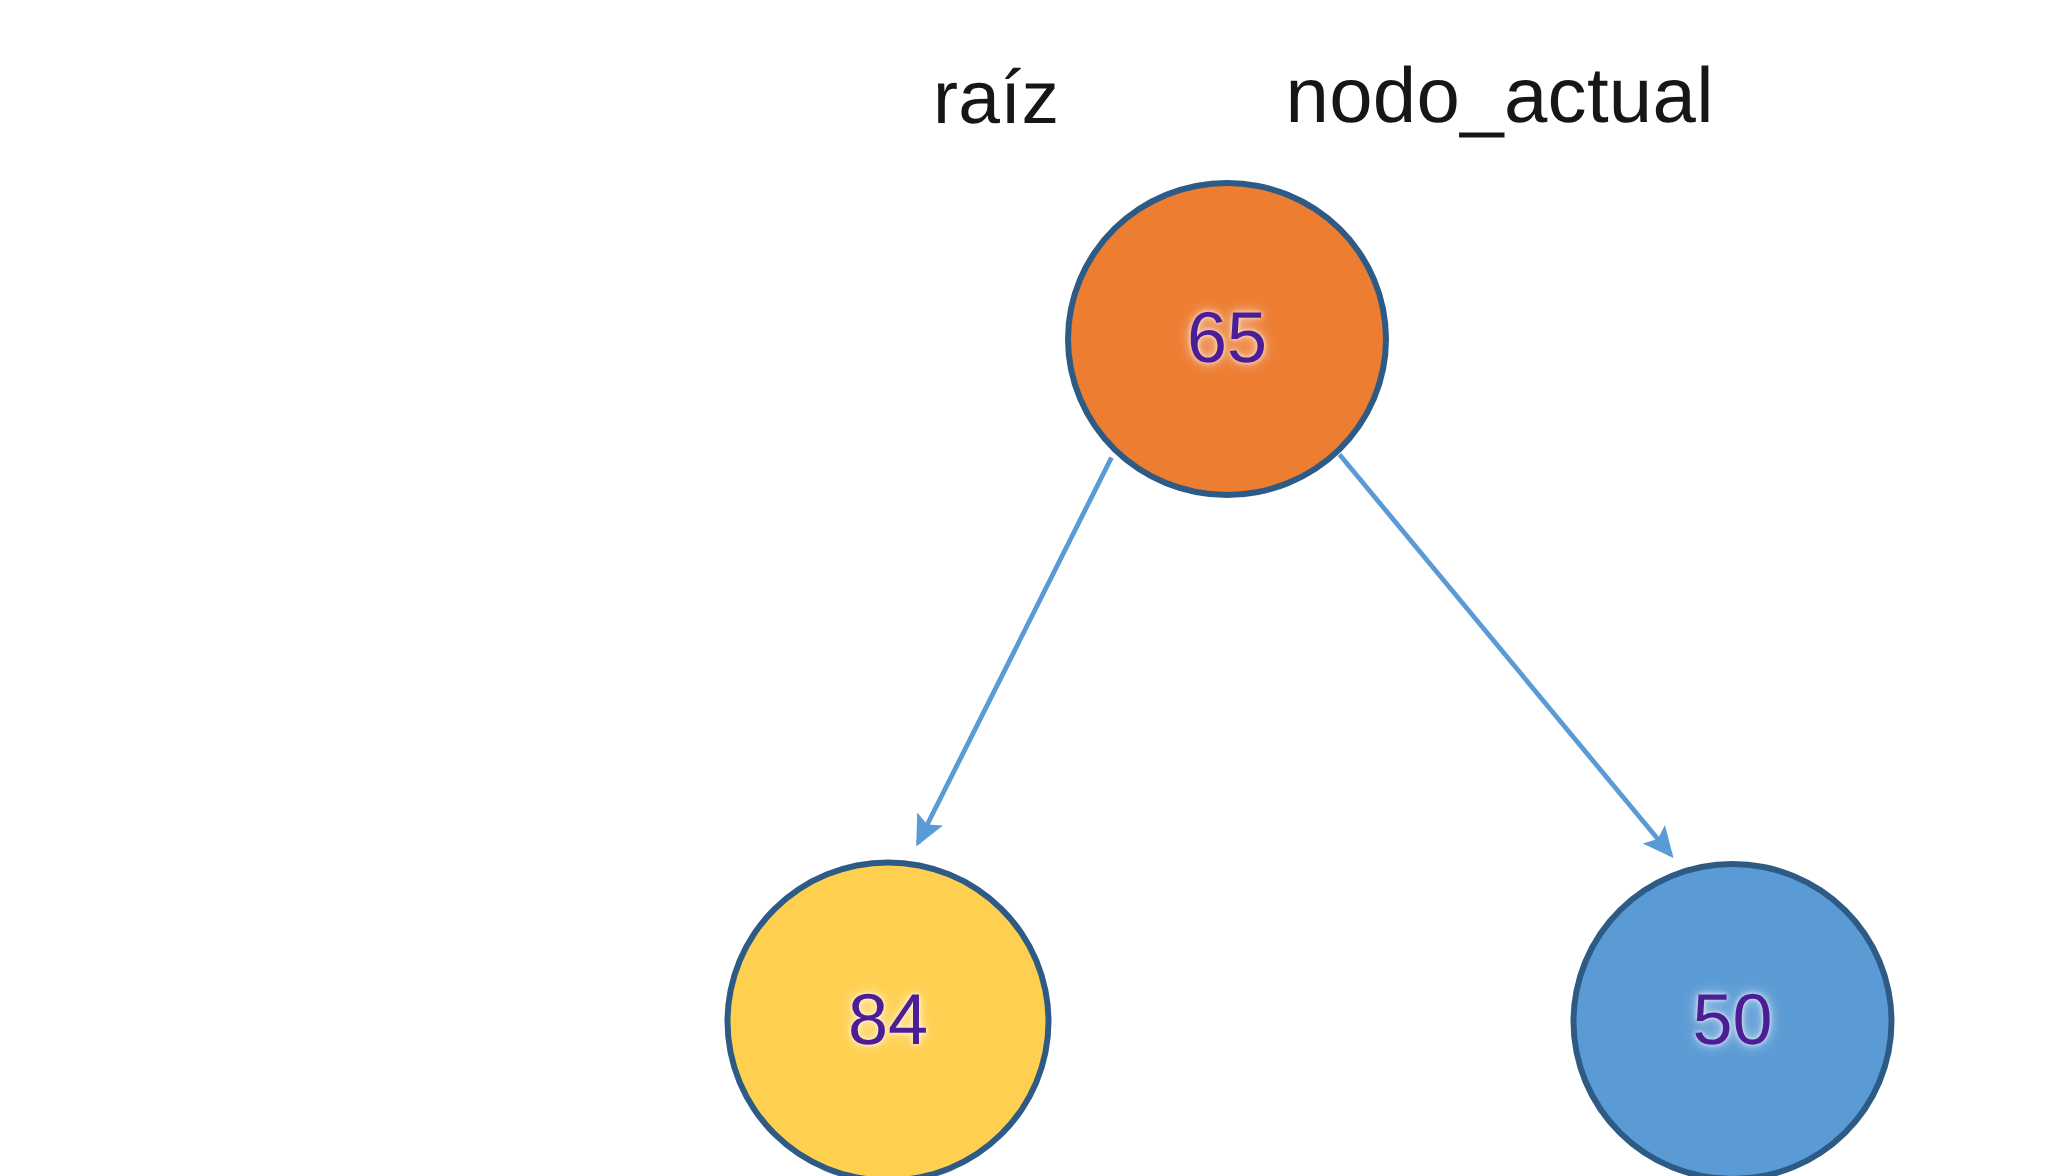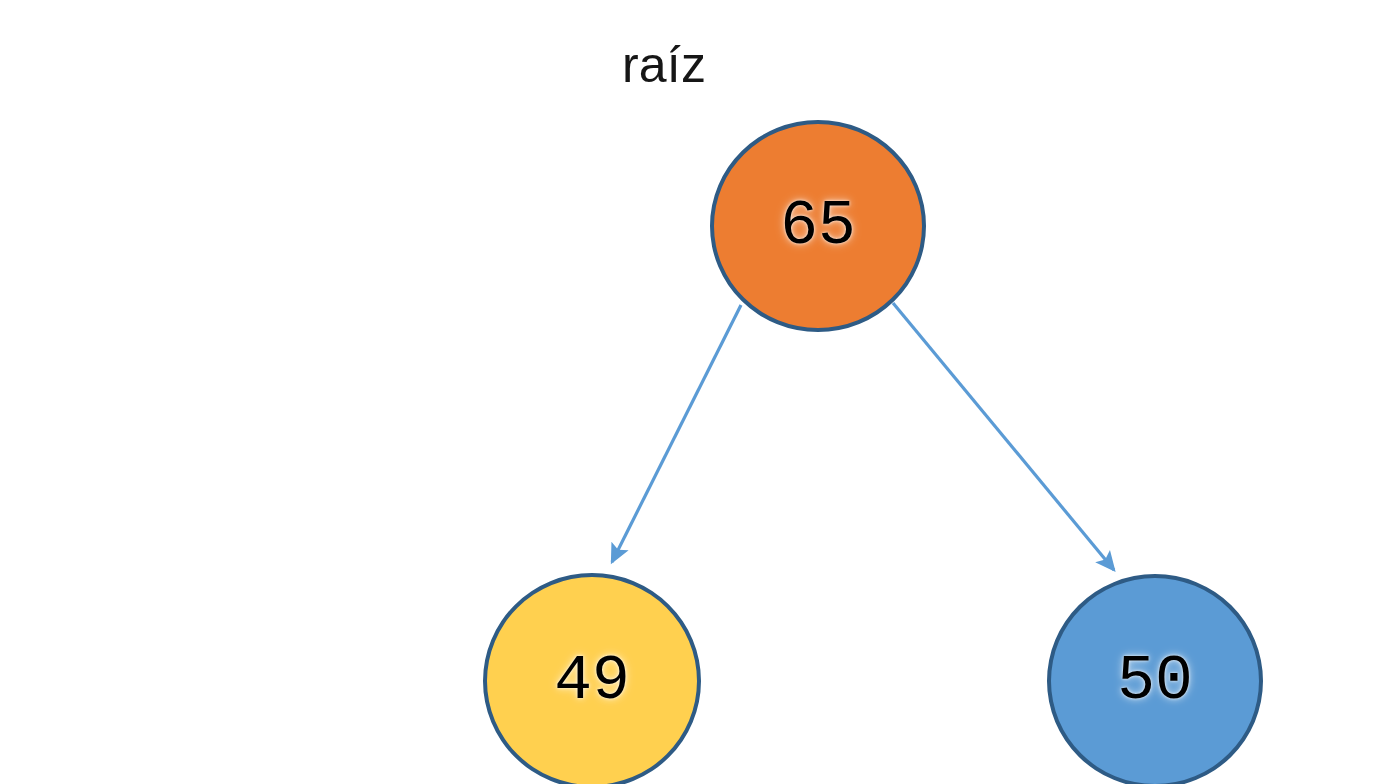--- a/index.html
+++ b/index.html
@@ -47,24 +47,24 @@
   .node {
     position: absolute;
     border-radius: 50%;
     box-sizing: border-box;
     border: 4px solid #2E5B85;
     display: flex;
     align-items: center;
     justify-content: center;
   }
   .node-value {
-    color: #000000;
-    font-family: Liberation Mono, monospace;
+    color: #4c1d95;
+    font-family: Liberation Sans, sans-serif;
     font-weight: 400;
-    font-size: 63px;
+    font-size: 48px;
     line-height: 1;
     text-shadow:
       0 0 3px rgba(255,255,255,0.85),
       0 0 7px rgba(255,255,255,0.55),
       0 0 12px rgba(255,255,255,0.35);
     user-select: none;
   }
   #node-root {
     left: 710px;
     top: 120px;
@@ -99,26 +99,27 @@
       </marker>
     </defs>
 
     <line x1="741" y1="305" x2="612" y2="562" stroke="#5B9BD5" stroke-width="3.2" marker-end="url(#arrowhead-left)"></line>
 
     <line x1="893" y1="303" x2="1114" y2="570" stroke="#5B9BD5" stroke-width="3.2" marker-end="url(#arrowhead-right)"></line>
   </svg>
 
   <div class="pointer-label" id="label-raiz">raíz</div>
 
+  <div class="pointer-label" id="label-nodo-actual">nodo_actual</div>
 
   <div class="node" id="node-root" style="background:#ED7D31;">
     <span class="node-value">65</span>
   </div>
 
   <div class="node" id="node-left" style="background:#FFD04F;">
-    <span class="node-value">49</span>
+    <span class="node-value">84</span>
   </div>
 
   <div class="node" id="node-right" style="background:#5B9BD5;">
     <span class="node-value">50</span>
   </div>
 
 </div>
 
 </body></html>

